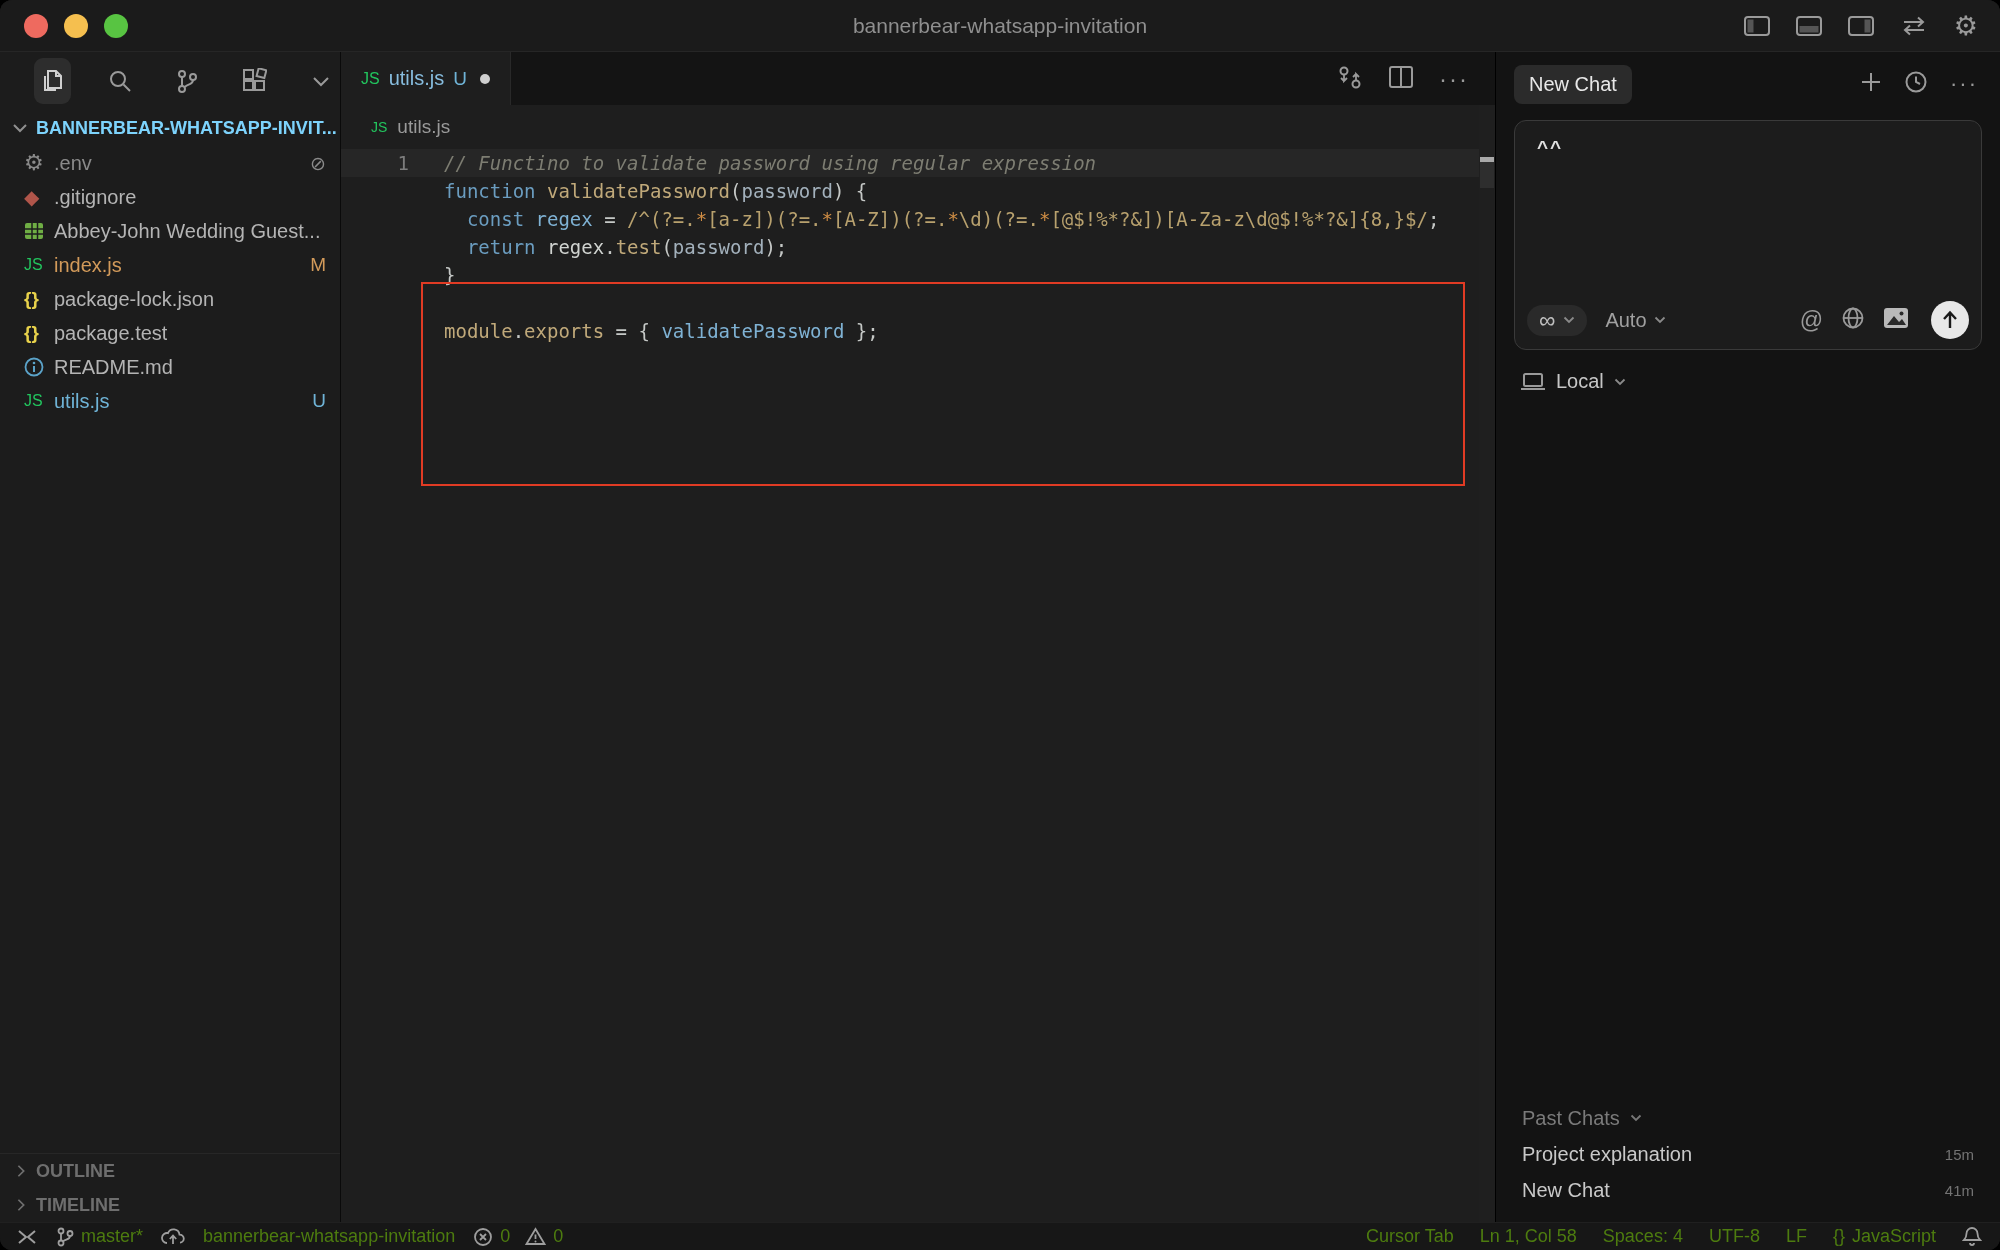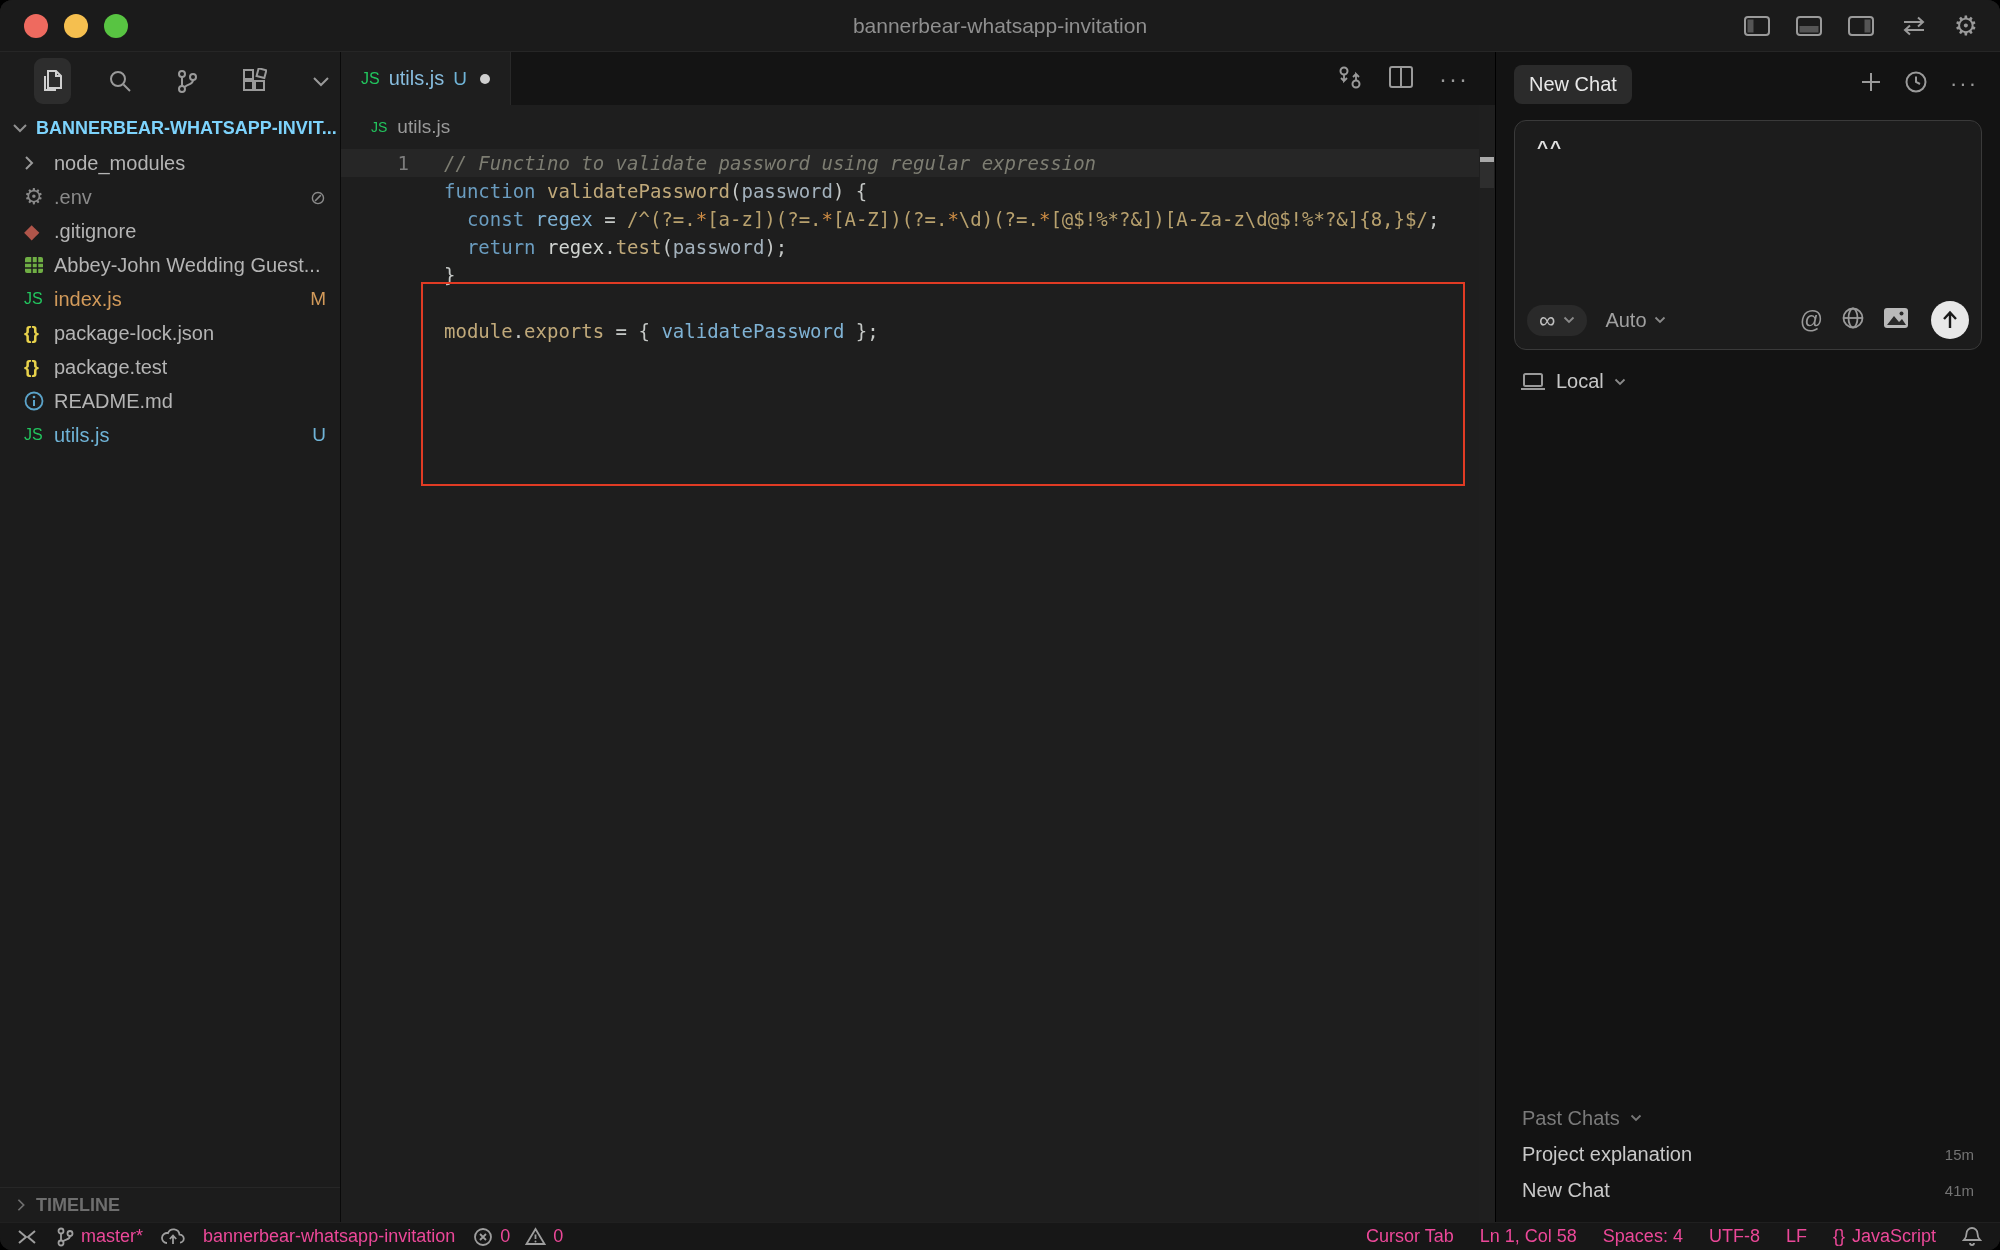--- a/index.html
+++ b/index.html
@@ -78,21 +78,21 @@
   .input-right { margin-left:auto; display:flex; align-items:center; gap:18px; color:#9a9a9a; }
   .at-glyph { font-size:23px; }
   .send-btn { width:38px; height:38px; border-radius:50%; background:#e8e8e8; display:flex; align-items:center; justify-content:center; margin-left:4px; }
   .local-row { position:absolute; left:24px; top:318px; display:flex; align-items:center; gap:10px; color:#c6c6c6; font-size:20px; }
   .past { position:absolute; left:0; right:0; bottom:14px; padding:0 26px; }
   .past-header { height:36px; display:flex; align-items:center; gap:10px; color:#7a7a7a; font-size:20px; }
   .past-item { height:36px; display:flex; align-items:center; font-size:20px; color:#c9c9c9; }
   .past-time { margin-left:auto; color:#737373; font-size:15px; }
 
   
-  .statusbar { position:absolute; left:0; right:0; bottom:0; height:28px; background:#171717; border-top:1px solid rgba(255,255,255,0.04); display:flex; align-items:center; color:#ec4899; font-size:18px; }
+  .statusbar { position:absolute; left:0; right:0; bottom:0; height:28px; background:#171717; border-top:1px solid rgba(255,255,255,0.04); display:flex; align-items:center; color:#4d7c0f; font-size:18px; }
   .sb-left { display:flex; align-items:center; gap:18px; padding-left:16px; }
   .sb-right { margin-left:auto; display:flex; align-items:center; gap:26px; padding-right:18px; }
   .sb-item { display:flex; align-items:center; gap:7px; white-space:nowrap; }
   svg { flex:none; }
 </style>
 </head>
 <body>
 
 <div class="window">
 
@@ -171,28 +171,20 @@
     </div>
 
     <div class="explorer-header">
       <svg width="16" height="10" viewBox="0 0 16 10">
           <path d="M2 2 L8 8 L14 2" fill="none" stroke="#8f8f8f" stroke-width="2"></path>
         </svg>
       <span>BANNERBEAR-WHATSAPP-INVIT...</span>
     </div>
 
     <div class="filelist">
-      <div class="frow">
-        <span class="slot">
-            <svg width="10" height="16" viewBox="0 0 10 16">
-              <path d="M2 2 L8 8 L2 14" fill="none" stroke="#9a9a9a" stroke-width="2"></path>
-            </svg>
-          </span>
-        <span class="flabel">node_modules</span>
-      </div>
       <div class="frow dim">
         <span class="slot gear-glyph">⚙</span>
         <span class="flabel">.env</span>
         <span class="fbadge">⊘</span>
       </div>
       <div class="frow">
         <span class="slot diamond-glyph">◆</span>
         <span class="flabel">.gitignore</span>
       </div>
       <div class="frow">
@@ -231,20 +223,26 @@
         <span class="flabel">README.md</span>
       </div>
       <div class="frow untracked">
         <span class="slot js-glyph">JS</span>
         <span class="flabel">utils.js</span>
         <span class="fbadge">U</span>
       </div>
     </div>
 
     <div class="side-sections">
+      <div class="section-row">
+        <svg width="10" height="14" viewBox="0 0 10 16">
+            <path d="M2 2 L8 8 L2 14" fill="none" stroke="#6e6e6e" stroke-width="2"></path>
+          </svg>
+        <span>OUTLINE</span>
+      </div>
       <div class="section-row">
         <svg width="10" height="14" viewBox="0 0 10 16">
             <path d="M2 2 L8 8 L2 14" fill="none" stroke="#6e6e6e" stroke-width="2"></path>
           </svg>
         <span>TIMELINE</span>
       </div>
     </div>
   </div>
 
   <div class="editor">

